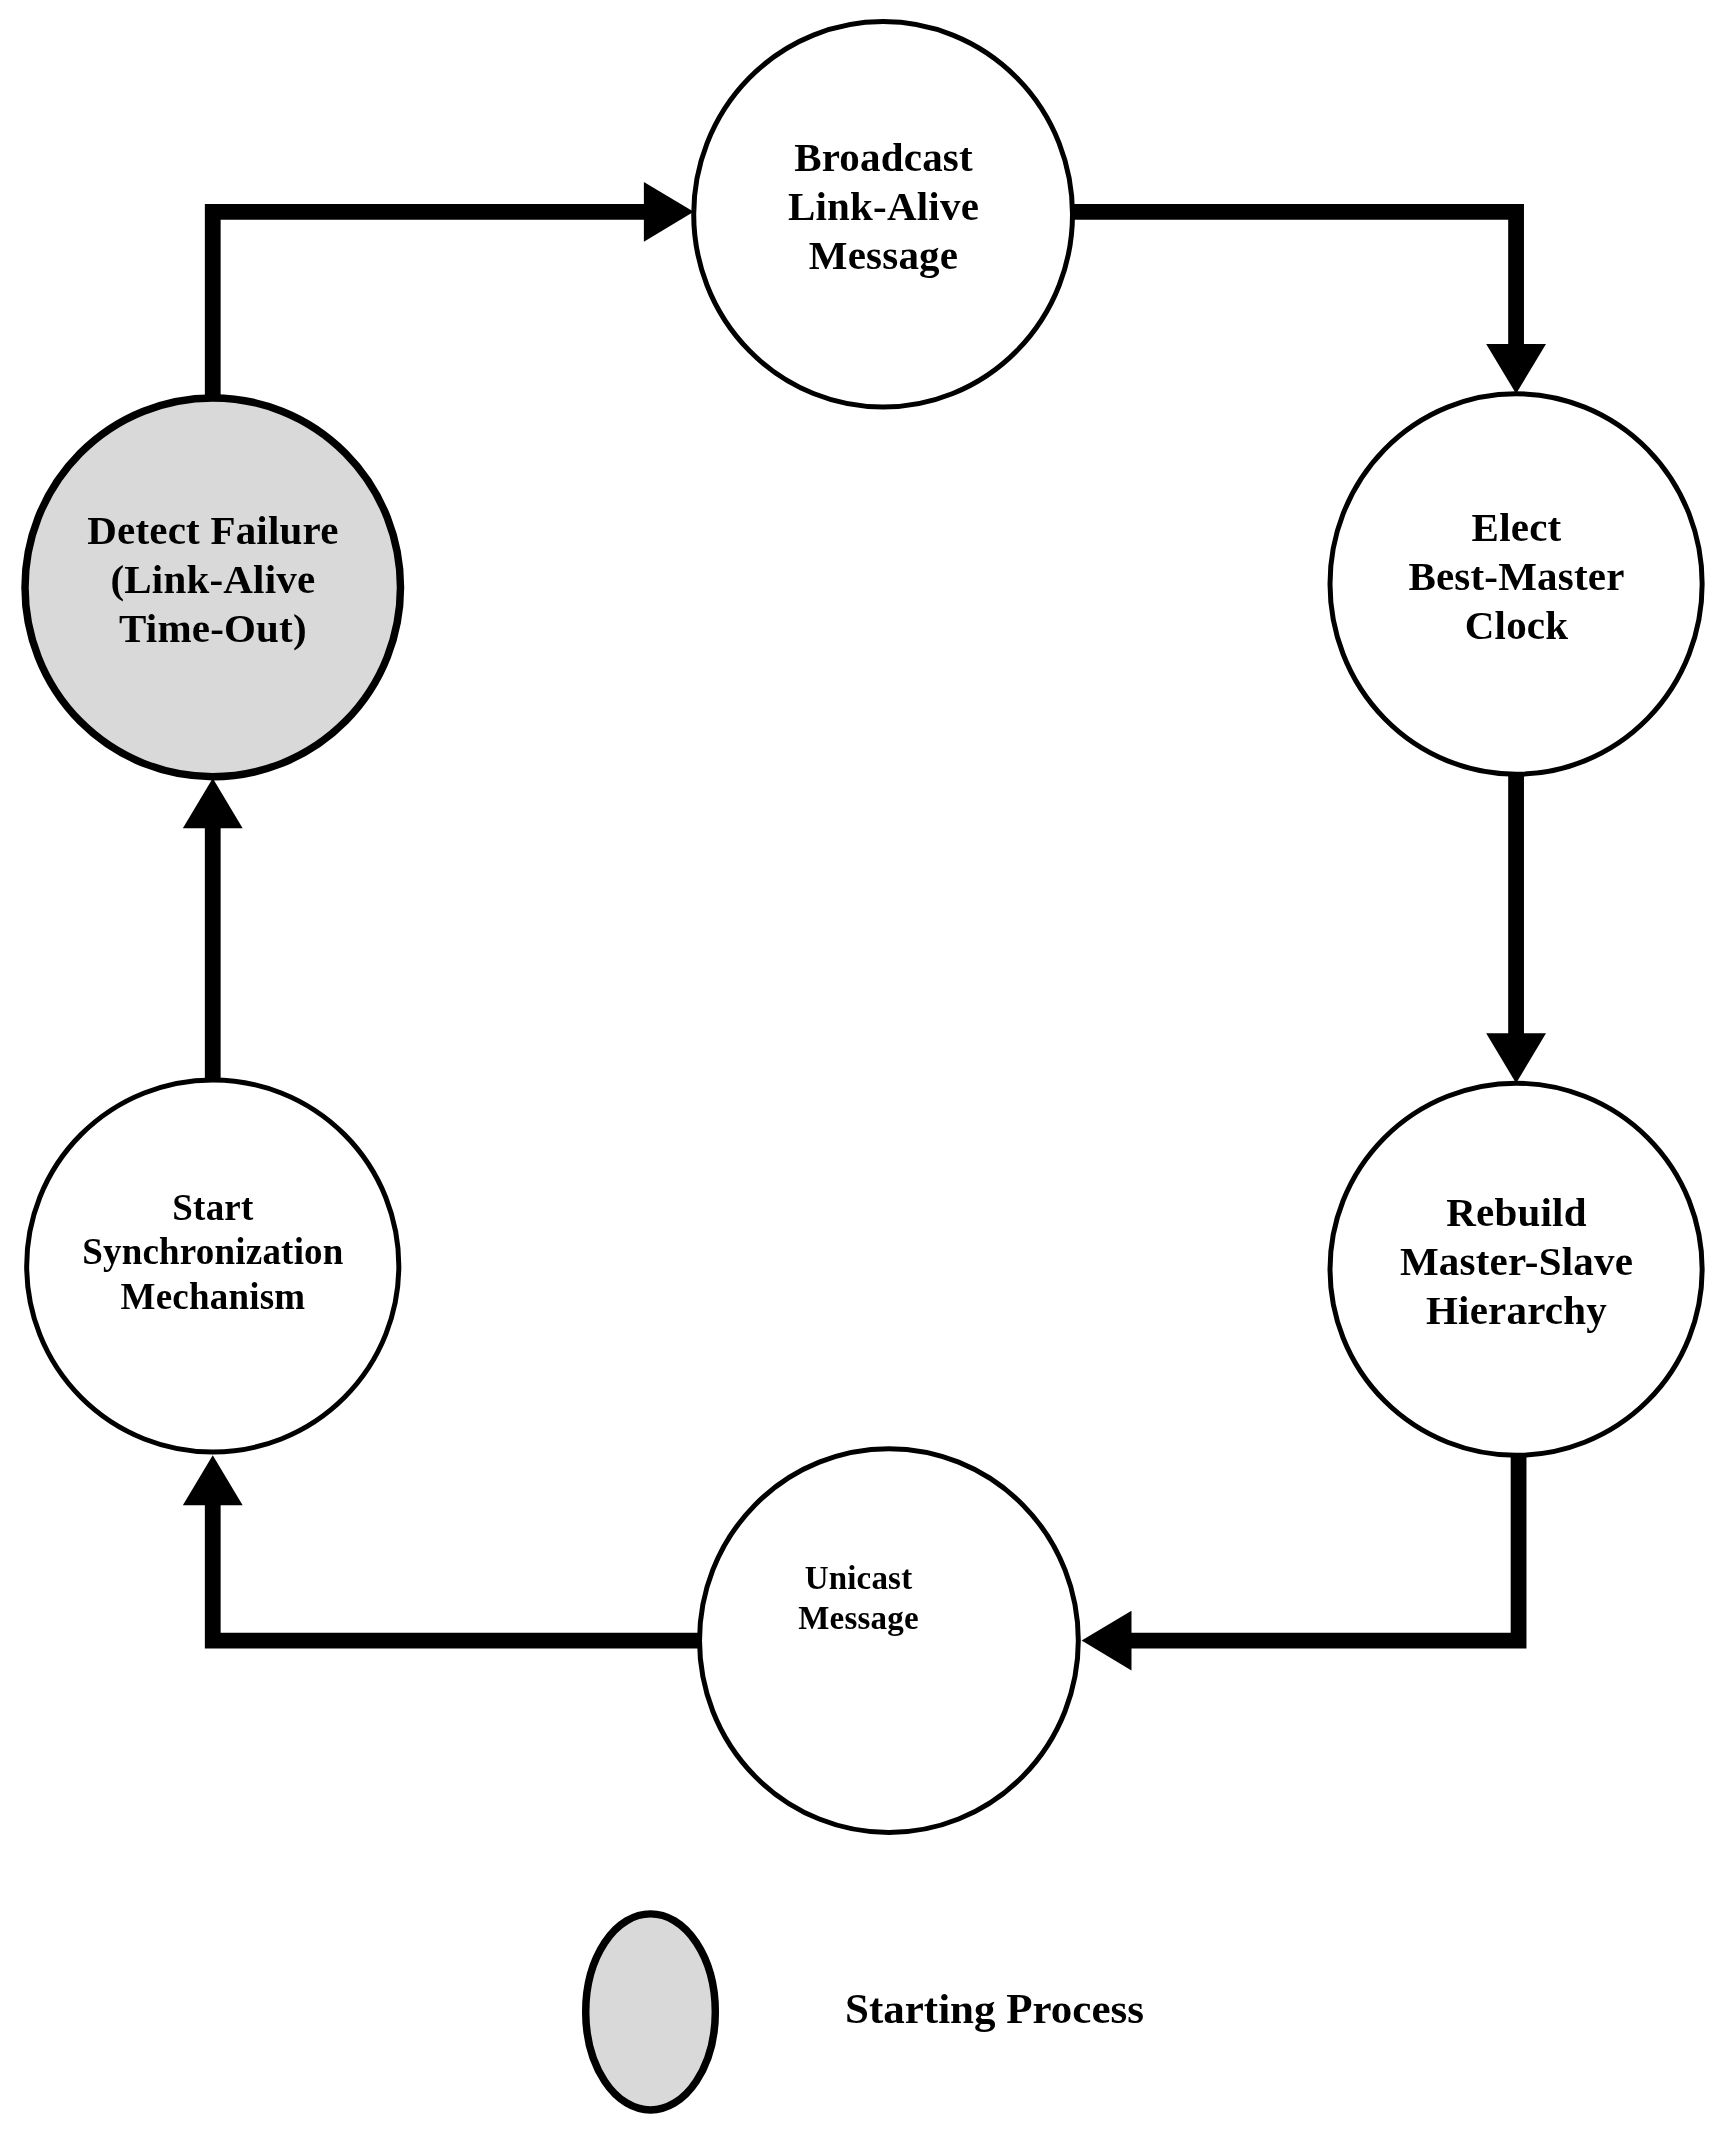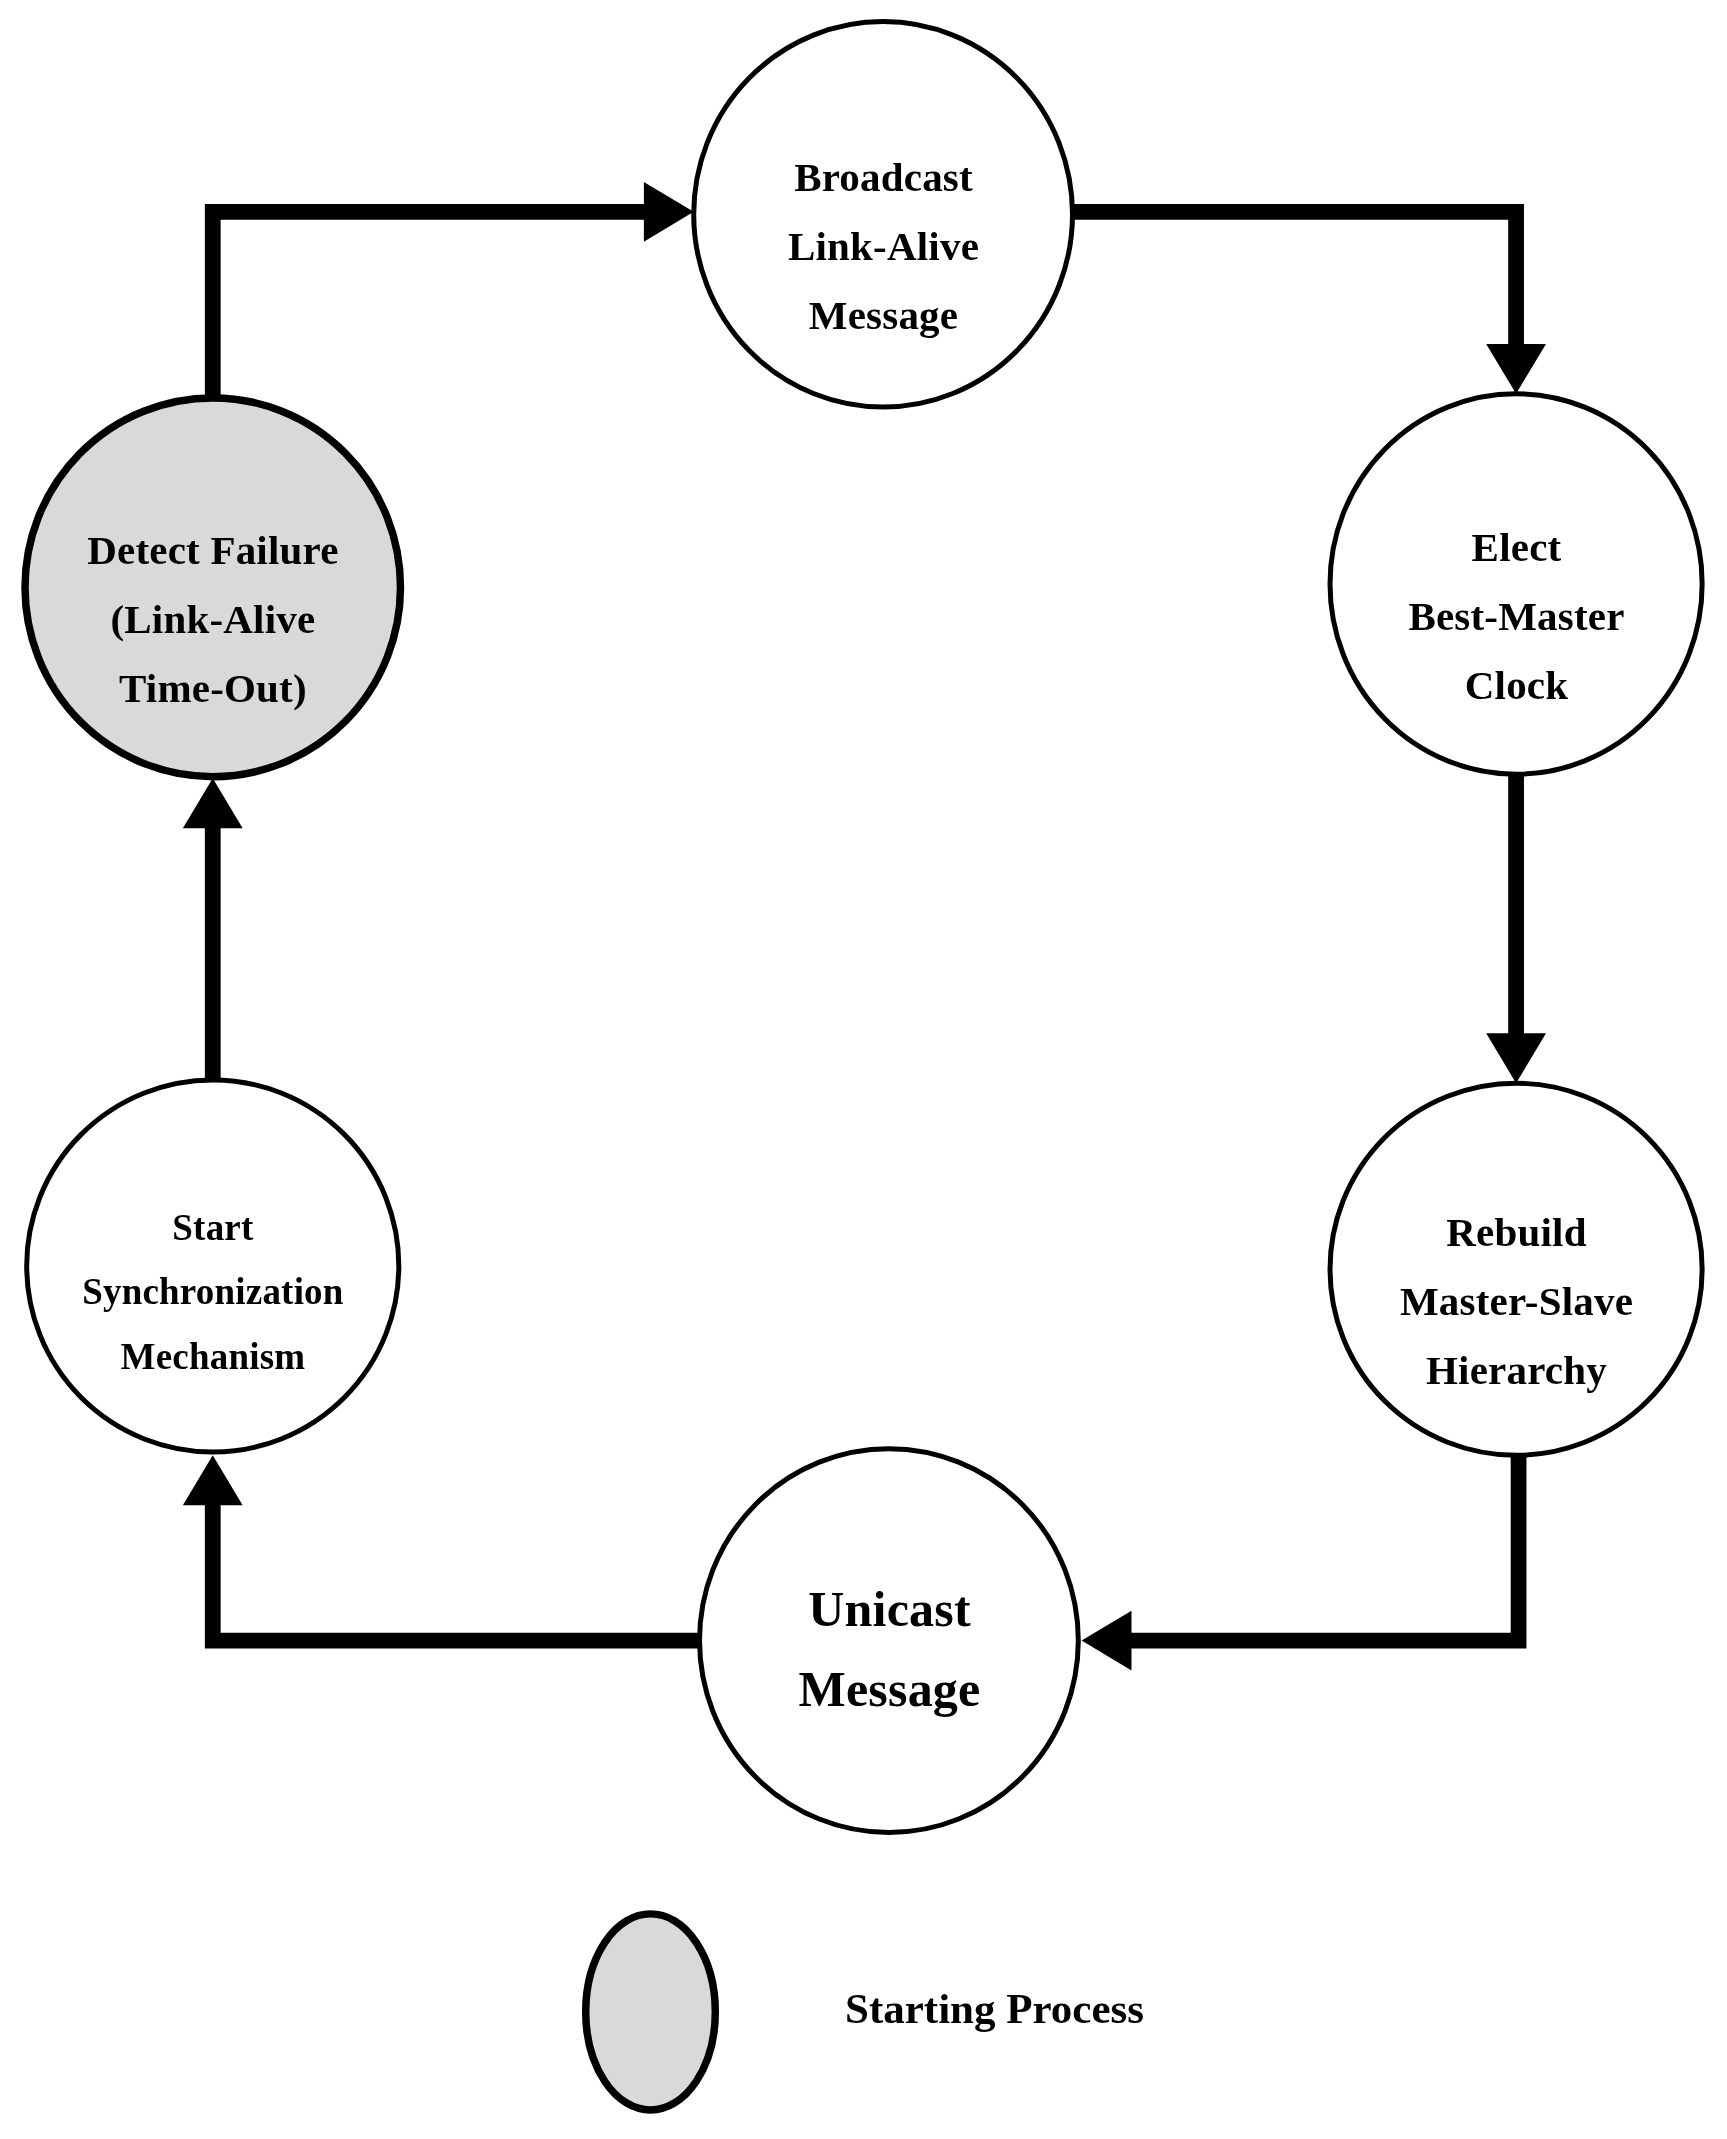--- a/index.html
+++ b/index.html
@@ -31,21 +31,20 @@
     text-align: center;
     font-weight: bold;
     color: #000000;
     line-height: 1.20;
     pointer-events: none;
     letter-spacing: 0.2px;
   }
   .node-label .l {
     display: block;
     white-space: nowrap;
-    margin-top: 20px;
   }
   .legend-label {
     position: absolute;
     font-weight: bold;
     color: #000000;
     white-space: nowrap;
   }
 </style>
 </head>
 <body>
@@ -110,21 +109,21 @@
     <span class="l">Best-Master</span>
     <span class="l">Clock</span>
   </div>
 
   <div class="node-label" style="left:1292px; top:1188px; width:449px; font-size:41px;">
     <span class="l">Rebuild</span>
     <span class="l">Master-Slave</span>
     <span class="l">Hierarchy</span>
   </div>
 
-  <div class="node-label" style="left:665px; top:1559px; width:449px; font-size:50px;">
+  <div class="node-label" style="left:634px; top:1559px; width:449px; font-size:33px;">
     <span class="l">Unicast</span>
     <span class="l">Message</span>
   </div>
 
   <div class="node-label" style="left:-11.6px; top:1186px; width:449px; font-size:37px;">
     <span class="l">Start</span>
     <span class="l">Synchronization</span>
     <span class="l">Mechanism</span>
   </div>
 

